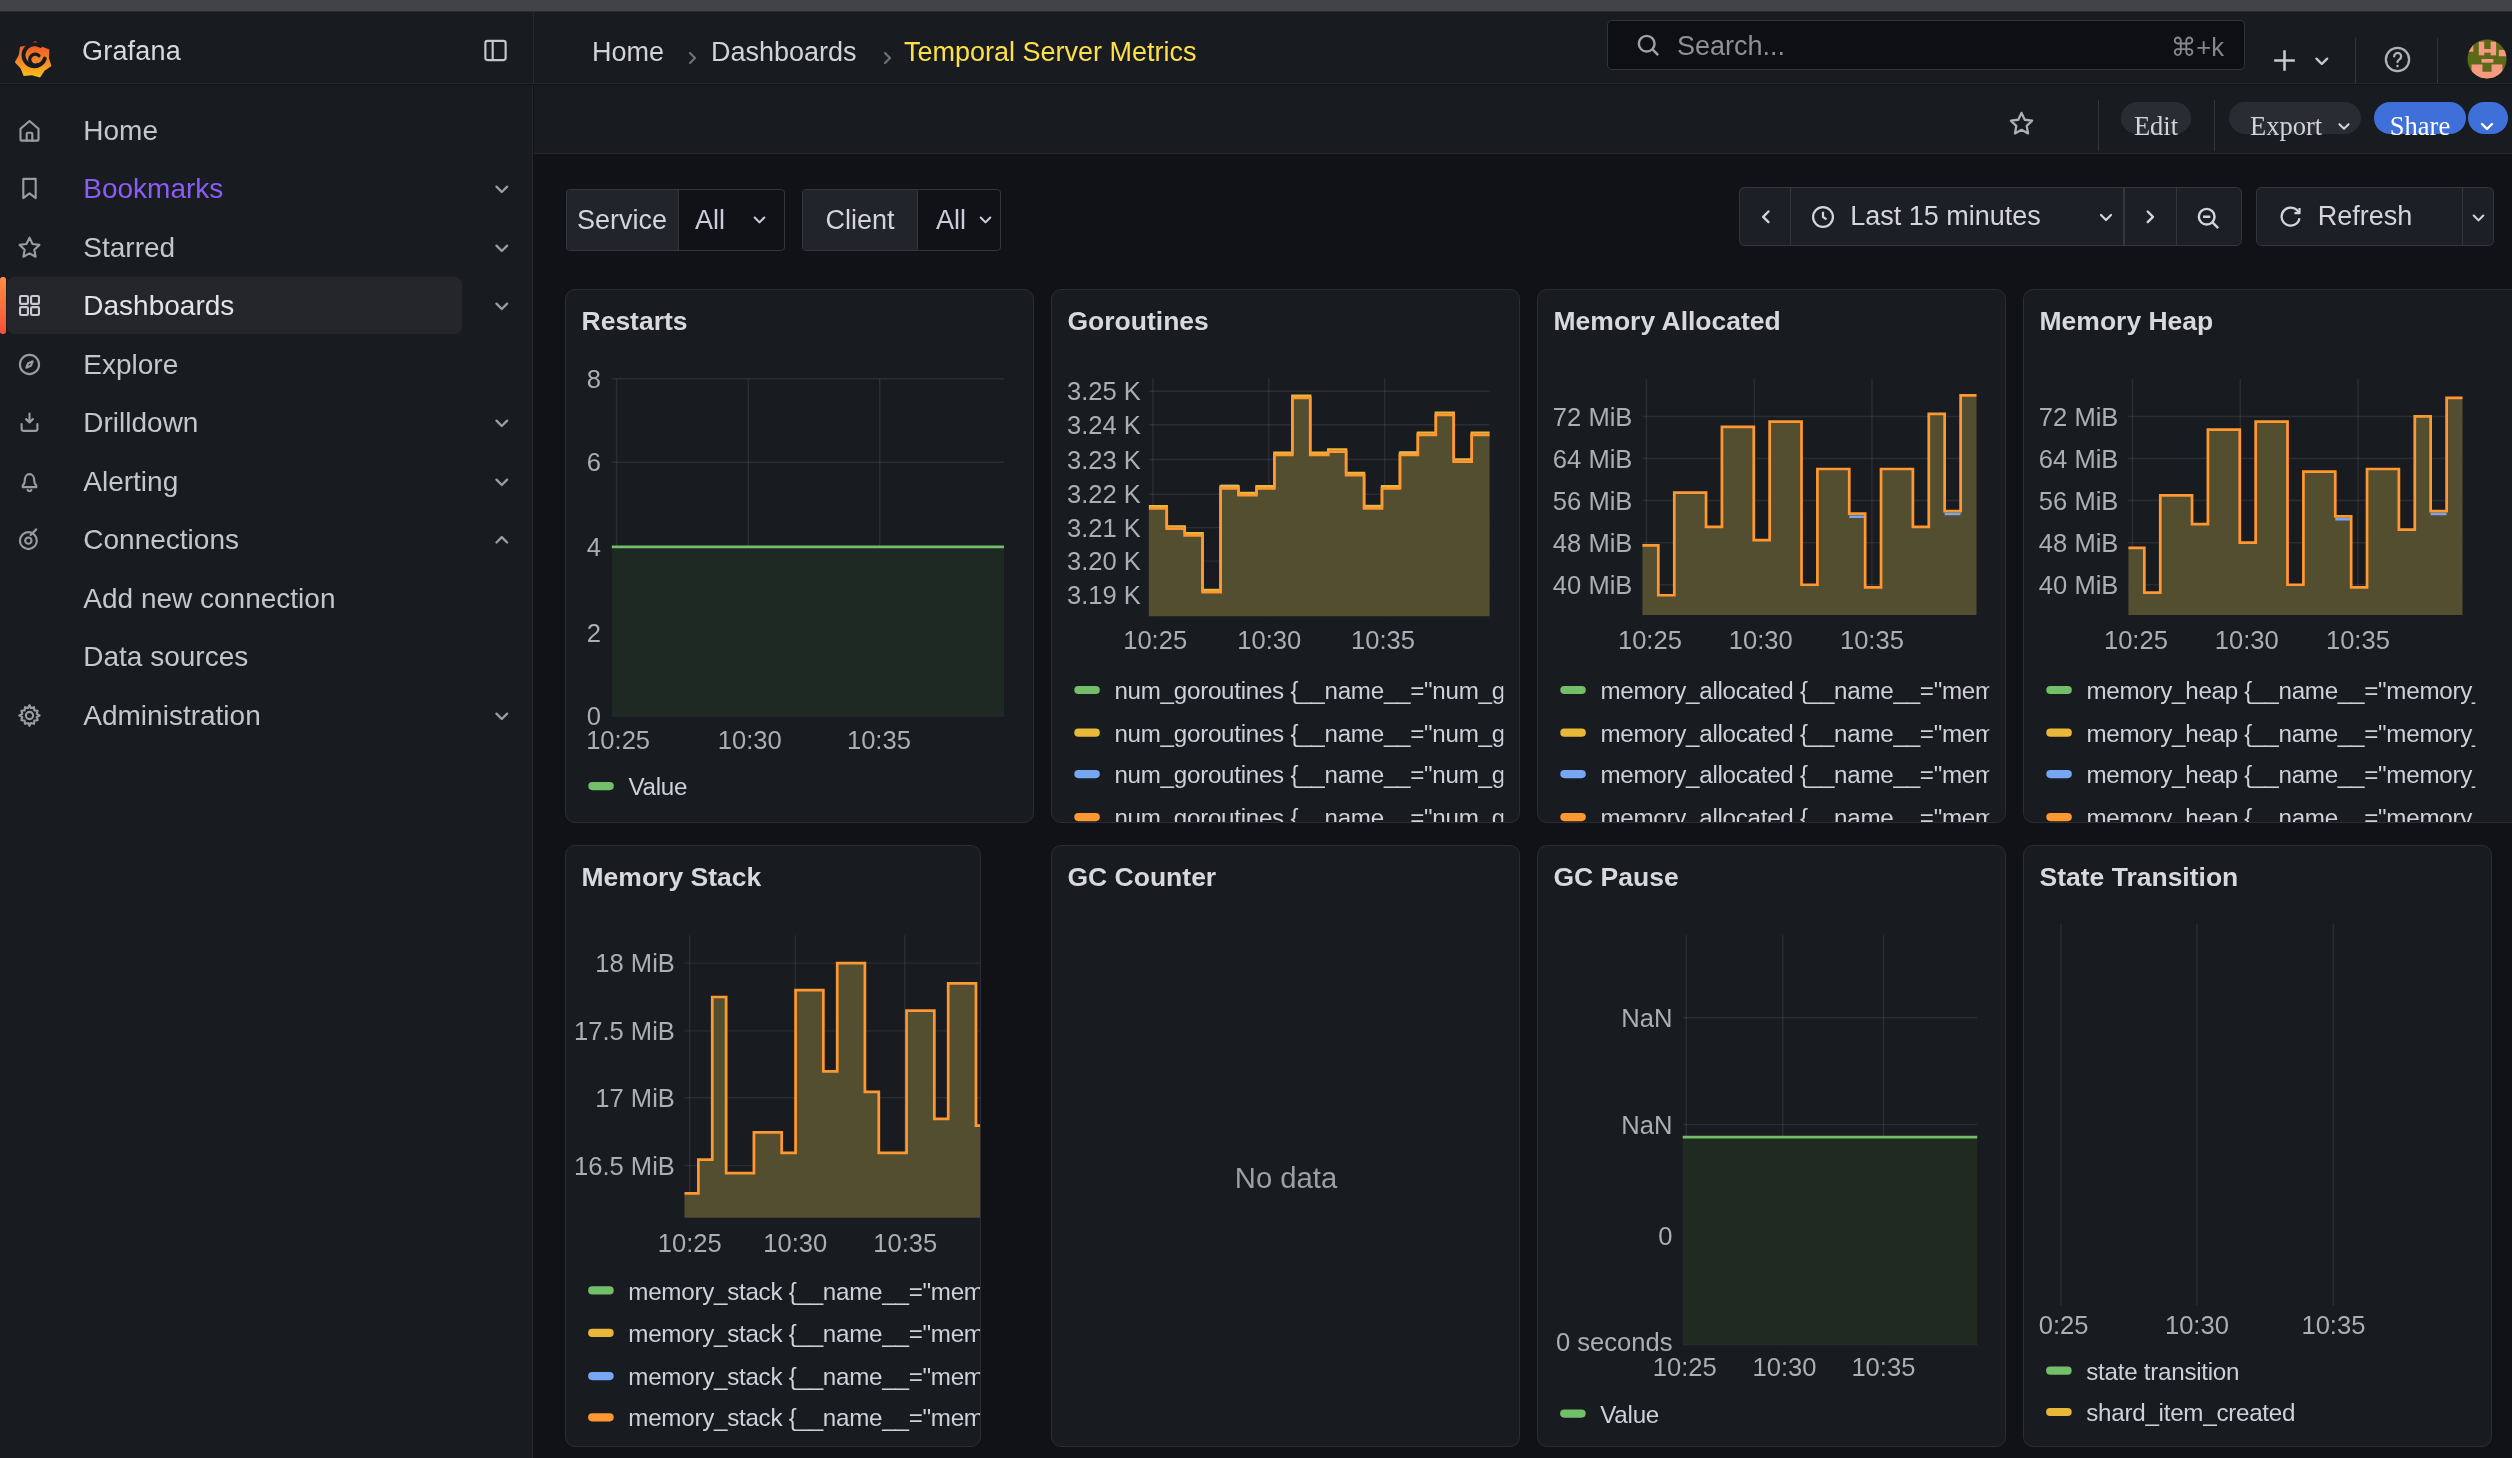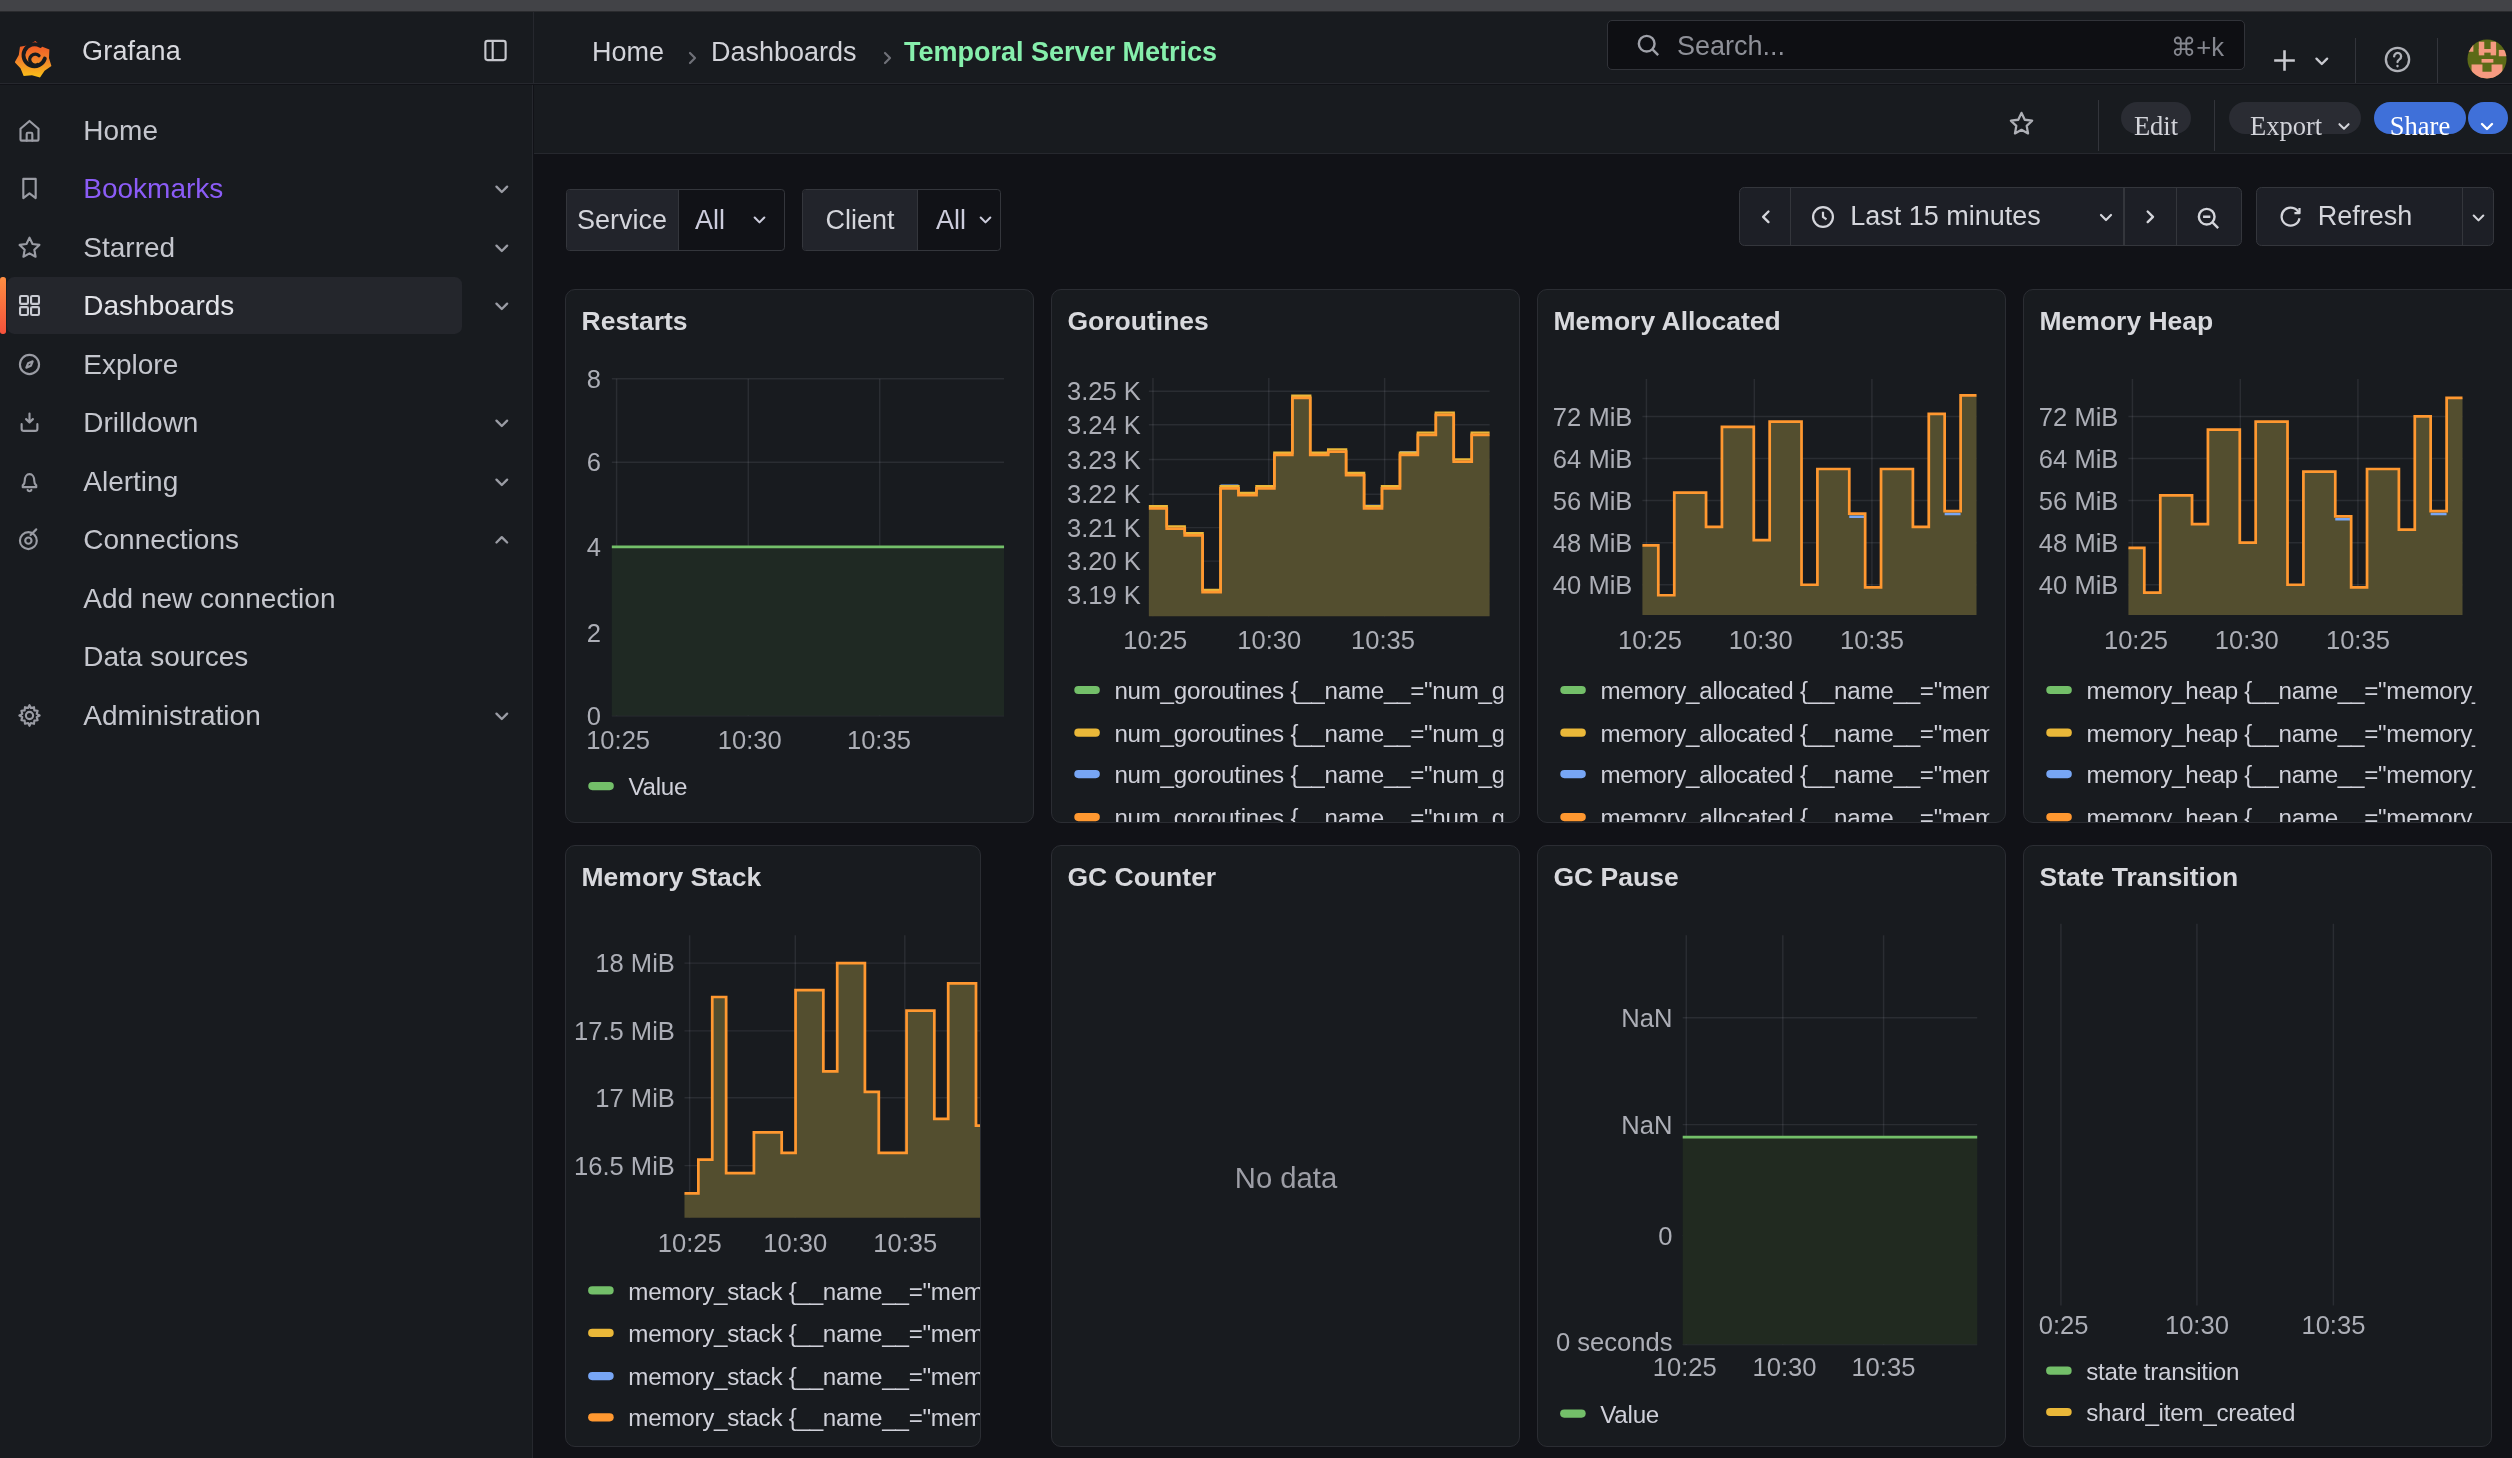--- a/index.html
+++ b/index.html
@@ -7,21 +7,21 @@
 #header { position:absolute; left:0; top:12px; width:2512px; height:72px; background:#181b1f;
   border-bottom:1.4px solid #26282e; }
 #sidebar { position:absolute; left:0; top:85px; width:533px; height:1374px; background:#181b1f;
   border-right:1.4px solid #26282e; }
 #vdiv { position:absolute; left:533px; top:12px; width:1.4px; height:72px; background:#26282e; }
 #toolbar { position:absolute; left:534px; top:85px; width:1978px; height:69px; background:#181b1f;
   border-bottom:1.4px solid #26282e; }
 #canvas { position:absolute; left:534px; top:155px; width:1978px; height:1303px; background:#111217; }
 .brand { position:absolute; left:82px; top:24px; font-size:27px; font-weight:500; color:#d8d9de; letter-spacing:0.2px; }
 .crumb { position:absolute; top:25px; font-size:27px; font-weight:500; color:#d2d3d9; }
-.crumb.dim { color:#86efac; font-weight:700; }
+.crumb.dim { color:#fde047; font-weight:400; }
 .searchbox { position:absolute; left:1607px; top:8px; width:638px; height:50px; background:#0e0f13;
   border:1.4px solid #313339; border-radius:5px; }
 .search-ph { position:absolute; left:69px; top:10px; font-size:27px; color:#8e9098; }
 .search-k { position:absolute; right:20px; top:11px; font-size:25.6px; color:#85878f; }
 .hdivider { position:absolute; top:25.6px; width:1.4px; height:45px; background:#33353b; }
 .toolbtn { position:absolute; top:17px; height:32px; border-radius:16px; background:#2a2c33;
   color:#d3d4da; font-size:26.5px; text-align:center; line-height:48px;font-family:Liberation Serif, serif; }
 .tooldiv { position:absolute; top:14.6px; width:1.4px; height:51px; background:#33353b; }
 .filterbox { position:absolute; top:34px; height:62px; border:1.4px solid #34363c; border-radius:3.7px; display:flex; }
 .filterbox .lab { height:100%; display:flex; align-items:center; justify-content:center; font-size:27px; color:#d4d5db;

